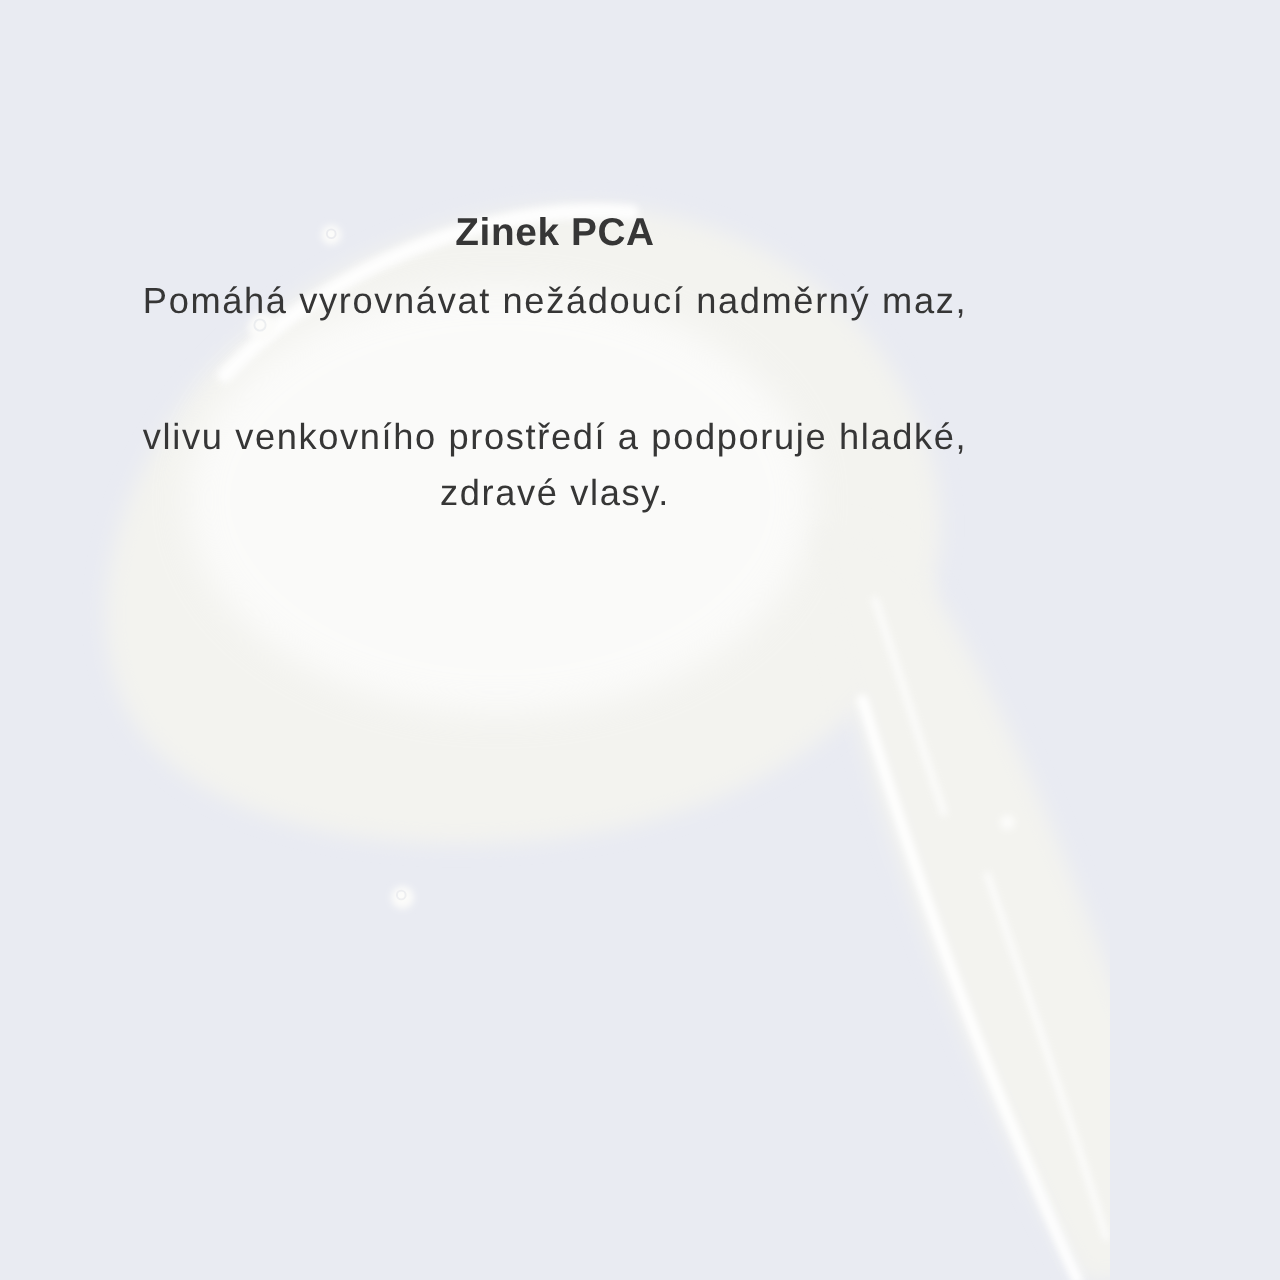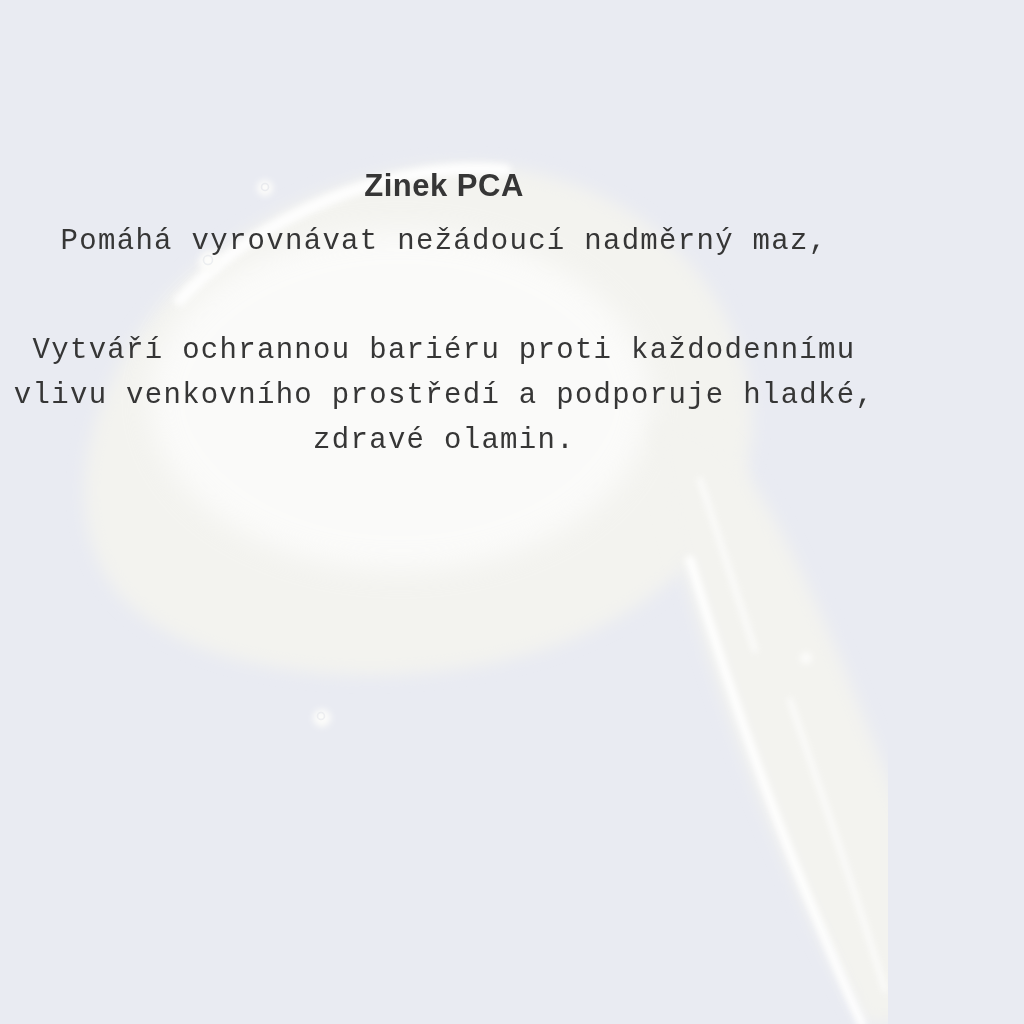--- a/index.html
+++ b/index.html
@@ -50,21 +50,20 @@
     line-height: 45px;
     letter-spacing: 0.5px;
   }
   .body { margin: 0; }
   .line {
     display: block;
     font-size: 29px;
     font-weight: 400;
     line-height: 45px;
     letter-spacing: 1.3px;
-    font-family: Liberation Mono, monospace;
   }
 </style>
 </head>
 <body>
 
 <div class="canvas">
 
   <svg class="bg" viewBox="0 0 1024 1024" xmlns="http://www.w3.org/2000/svg" aria-hidden="true">
     <defs>
       <filter id="soft" x="-30%" y="-30%" width="160%" height="160%">
@@ -123,20 +122,19 @@
     <section class="section">
       <h2 class="heading">Zinek PCA</h2>
       <p class="body">
         <span class="line">Pomáhá vyrovnávat nežádoucí nadměrný maz,</span>
       </p>
     </section>
 
 
     <section class="section">
       <p class="body">
-        <span class="line">Vytváří ochrannou bariéru proti každodennímu</span>
         <span class="line">vlivu venkovního prostředí a podporuje hladké,</span>
-        <span class="line">zdravé olamin.</span>
+        <span class="line">zdravé vlasy.</span>
       </p>
     </section>
 
   </div>
 </div>
 
 </body></html>

